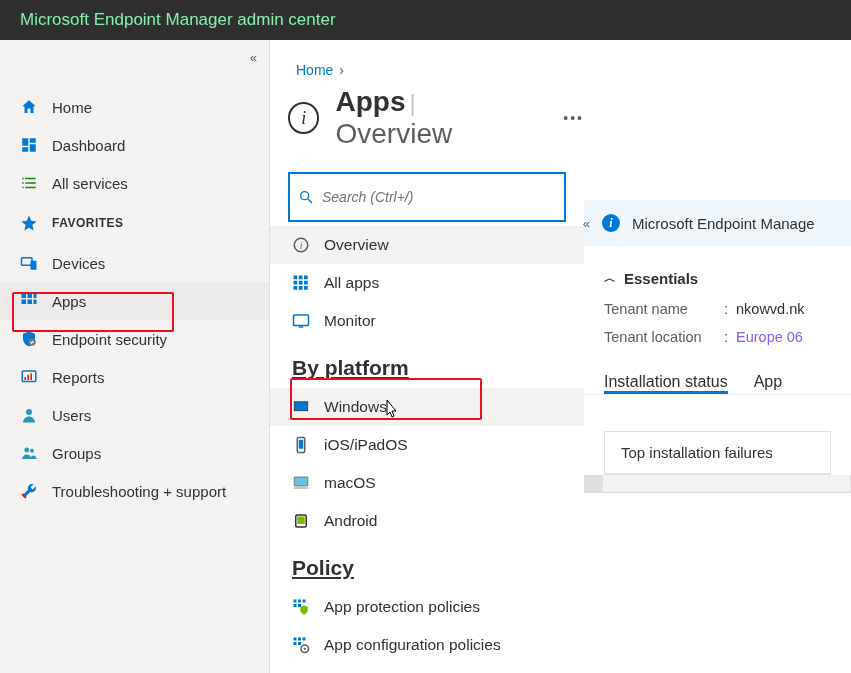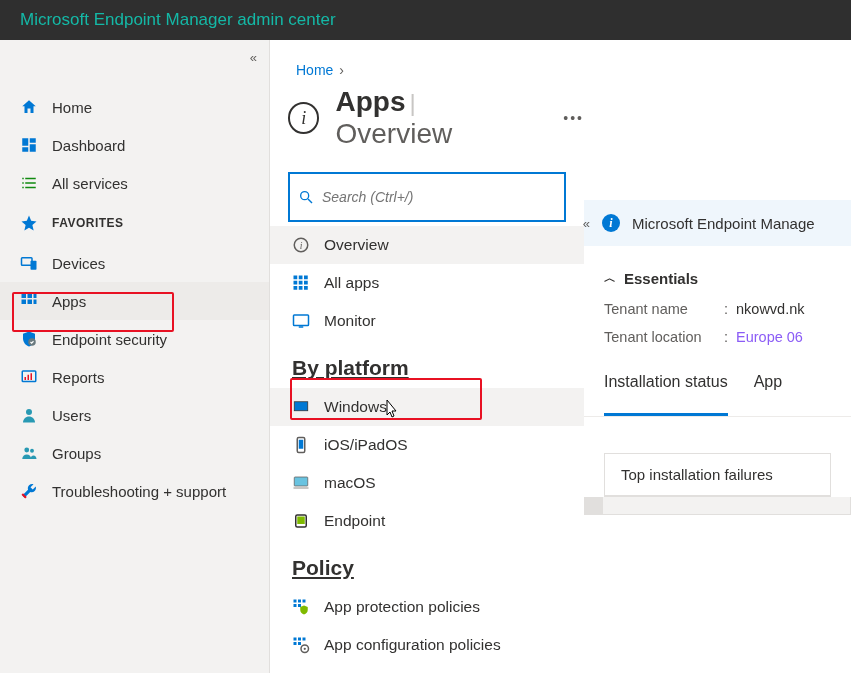--- a/index.html
+++ b/index.html
@@ -1,18 +1,18 @@
 <!DOCTYPE html>
 <html><head>
   <meta charset="utf-8">
   <style>
     * { box-sizing: border-box; margin: 0; padding: 0; }
     body { font-family: 'Segoe UI', -apple-system, sans-serif; font-size: 14px; color: #323130; background: #fff; width: 851px; height: 673px; overflow: hidden; }
     
-    .topbar { background: #2f2f2f; color: #14b8a6; padding: 10px 20px; font-size: 17px; font-weight: 400; }
+    .topbar { background: #2f2f2f; color: #86efac; padding: 10px 20px; font-size: 17px; font-weight: 400; }
     
     .layout { display: flex; height: calc(673px - 40px); }
     
     
     .sidebar { width: 270px; background: #f3f2f1; border-right: 1px solid #e1dfdd; position: relative; }
     .collapse-chevrons { position: absolute; top: 10px; right: 12px; color: #605e5c; font-size: 13px; cursor: pointer; }
     .sidebar-inner { padding-top: 48px; }
     .side-item { display: flex; align-items: center; padding: 10px 20px; cursor: pointer; font-size: 15px; color: #323130; gap: 14px; }
     .side-item.active { background: #edebe9; }
     .side-icon { width: 18px; height: 18px; flex-shrink: 0; display: inline-flex; align-items: center; justify-content: center; }
@@ -46,21 +46,21 @@
     .details { flex: 1; padding: 160px 0 0 0; overflow: hidden; }
     .banner { background: #eff6fc; padding: 14px 20px 14px 18px; display: flex; align-items: center; gap: 12px; font-size: 15px; }
     .info-solid { width: 18px; height: 18px; background: #0078d4; border-radius: 50%; display: flex; align-items: center; justify-content: center; color: #fff; font-size: 12px; font-family: Georgia, serif; font-style: italic; font-weight: bold; }
     .essentials { padding: 24px 20px 8px; display: flex; align-items: center; gap: 8px; font-size: 15px; font-weight: 600; cursor: pointer;}
     .kv { padding: 6px 20px; display: flex; font-size: 14.5px; color: #605e5c; }
     .kv .k { width: 120px; }
     .kv .c { width: 12px; }
     .kv .v { color: #323130; }
     .kv .v.link { color: #8b5cf6; }
     .tabs { display: flex; gap: 26px; padding: 22px 20px 0; border-bottom: 1px solid #edebe9; font-size: 16px; }
-    .tab { padding-bottom: 22px; border-bottom: 3px solid transparent; cursor: pointer; }
+    .tab { padding-bottom: 0; border-bottom: 3px solid transparent; cursor: pointer; }
     .tab.active { border-bottom-color: #0078d4; font-weight: 400;}
     .table-box { margin: 36px 20px 0; border: 1px solid #e1dfdd; }
     .th { padding: 12px 16px; border-bottom: 1px solid #e1dfdd; font-size: 15px; }
     .tr { padding: 12px 16px; font-size: 15px; }
     .hscroll { height: 18px; background: #f3f2f1; border: 1px solid #e1dfdd; border-top: none; position: relative; }
     .hscroll::before { content: ""; position: absolute; left: 0; top: 0; width: 18px; height: 100%; background: #e1dfdd; }
 
     
     svg { width: 100%; height: 100%; }
 
@@ -274,21 +274,21 @@
         </span>
       <span>macOS</span>
     </div>
     <div class="sn-item">
       <span class="sn-icon">
           <svg viewBox="0 0 24 24">
             <rect x="5" y="4" width="14" height="16" rx="2" fill="none" stroke="#323130" stroke-width="2"></rect>
             <rect x="7" y="6" width="10" height="10" fill="#7fba00"></rect>
           </svg>
         </span>
-      <span>Endpoint</span>
+      <span>Android</span>
     </div>
 
     <div class="sn-header">Policy</div>
     <div class="sn-item">
       <span class="sn-icon">
           <svg viewBox="0 0 24 24">
             <rect x="2" y="2" width="4" height="4" fill="#0078d4"></rect>
             <rect x="8" y="2" width="4" height="4" fill="#0078d4"></rect>
             <rect x="14" y="2" width="4" height="4" fill="#0078d4"></rect>
             <rect x="2" y="8" width="4" height="4" fill="#0078d4"></rect>

